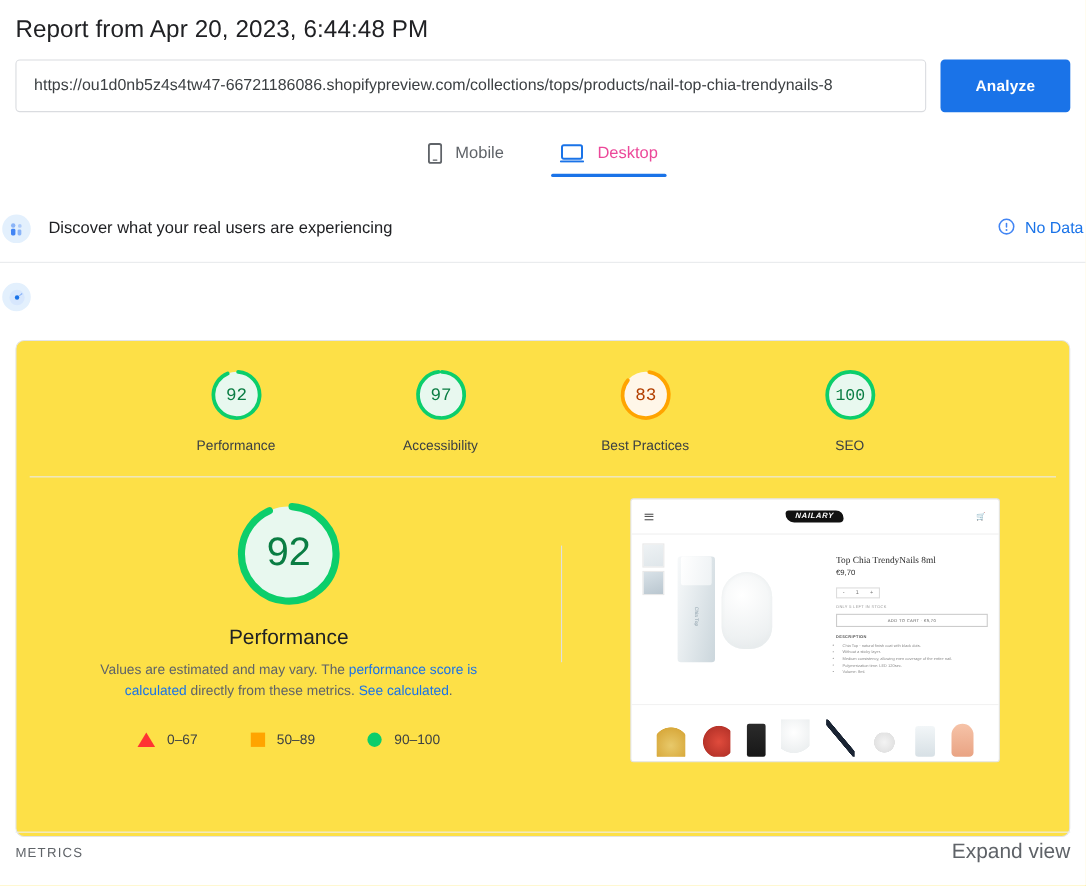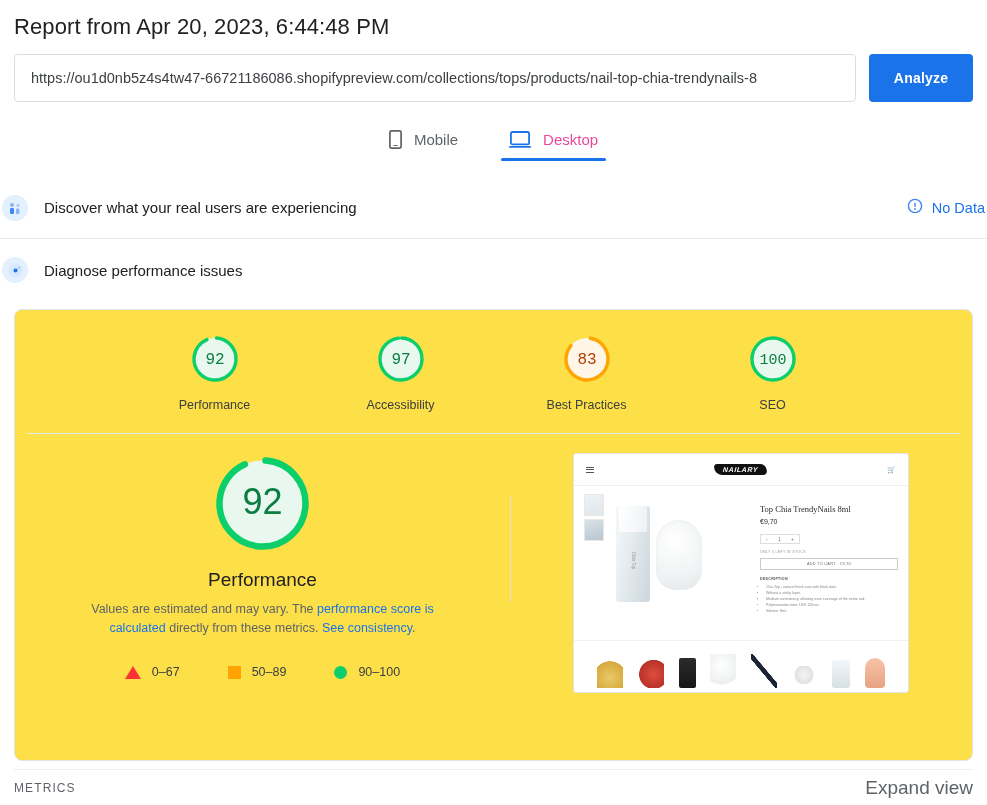--- a/index.html
+++ b/index.html
@@ -37,21 +37,21 @@
     display: flex;
     align-items: center;
     padding: 0 16px;
     font-size: 14.5px;
     color: #3c4043;
     overflow: hidden;
     white-space: nowrap;
     background: #fff;
   }
   .analyze-btn {
-    width: 104px;
+    width: 118px;
     height: 48px;
     background: #1a73e8;
     color: #fff;
     border: none;
     border-radius: 4px;
     font-size: 14px;
     font-weight: bold;
     font-family: "Liberation Sans", sans-serif;
     cursor: pointer;
     letter-spacing: .2px;
@@ -320,21 +320,21 @@
   .sw3 { background: linear-gradient(180deg,#2b2b2b,#171717); border-radius:2px; height:30px; width:17px; }
   .sw4 { background: radial-gradient(circle at 45% 35%, #fff, #eceff0 70%, transparent 72%); }
   .sw5 { background: linear-gradient(50deg,transparent 44%, #1a2433 45%, #1a2433 55%, transparent 56%); }
   .sw6 { background: radial-gradient(circle at 50% 40%, #f3f3f3, #e2e2e2 50%, transparent 52%); height: 22px; }
   .sw7 { background: linear-gradient(180deg,#f2f6f8,#d7e0e5); border-radius: 3px; width:18px; height:28px; }
   .sw8 { background: linear-gradient(180deg,#f6c3a8,#e9a383); border-radius: 10px 10px 4px 4px; width:20px; height:30px; }
 
   
   .footer {
     position: absolute;
-    left: 14px; right: 14px; bottom: 0;
+    left: 14px; right: 14px; bottom: 13px;
     height: 36px;
     display: flex;
     align-items: center;
     justify-content: space-between;
     border-top: 1px solid #eceef0;
   }
   .metrics-label {
     font-size: 12px;
     letter-spacing: 1.1px;
     color: #5f6368;
@@ -401,21 +401,20 @@
   </div>
 
   <div class="section-row">
     <div class="sec-icon">
       <svg width="17" height="17" viewBox="0 0 17 17">
         <circle cx="8.5" cy="8.5" r="7" fill="#d7e7fd"></circle>
         <path d="M8.5 8.5 L13 4.2 A6 6 0 0 1 13.4 5.6 Z" fill="#8ab4f8"></path>
         <circle cx="8.5" cy="8.5" r="2" fill="#1a73e8"></circle>
       </svg>
     </div>
-    <div class="sec-title">Diagnose performance issues</div>
   </div>
 
   <div class="card">
 
     <div class="gauges">
 
       <div class="gauge-item">
         <svg width="52" height="52" viewBox="0 0 52 52">
           <circle cx="26" cy="26" r="21" fill="#e8f8ef"></circle>
           <circle cx="26" cy="26" r="21" fill="none" stroke="#0cce6b" stroke-width="3.4" stroke-linecap="round" stroke-dasharray="121.4 10.5" transform="rotate(-86 26 26)"></circle>
@@ -460,21 +459,21 @@
 
       <div class="perf-left">
         <svg width="103" height="103" viewBox="0 0 103 103">
           <circle cx="51.5" cy="51.5" r="43" fill="#e8f8ef"></circle>
           <circle cx="51.5" cy="51.5" r="43" fill="none" stroke="#0cce6b" stroke-width="6.5" stroke-linecap="round" stroke-dasharray="248.6 21.5" transform="rotate(-86 51.5 51.5)"></circle>
           <text x="51.5" y="62" text-anchor="middle" font-family="Liberation Sans, sans-serif" font-size="36" fill="#0a7d43">92</text>
         </svg>
         <div class="big-label">Performance</div>
 
         <div class="perf-desc">
-          <span>Values are estimated and may vary. The </span><a href="#">performance score is calculated</a><span> directly from these metrics. </span><a href="#">See consistency</a><span>.</span>
+          <span>Values are estimated and may vary. The </span><a href="#">performance score is calculated</a><span> directly from these metrics. </span><a href="#">See calculated</a><span>.</span>
         </div>
 
         <div class="legend">
           <div class="legend-item">
             <span class="tri"></span>
             <span>0–67</span>
           </div>
           <div class="legend-item">
             <span class="sq"></span>
             <span>50–89</span>

